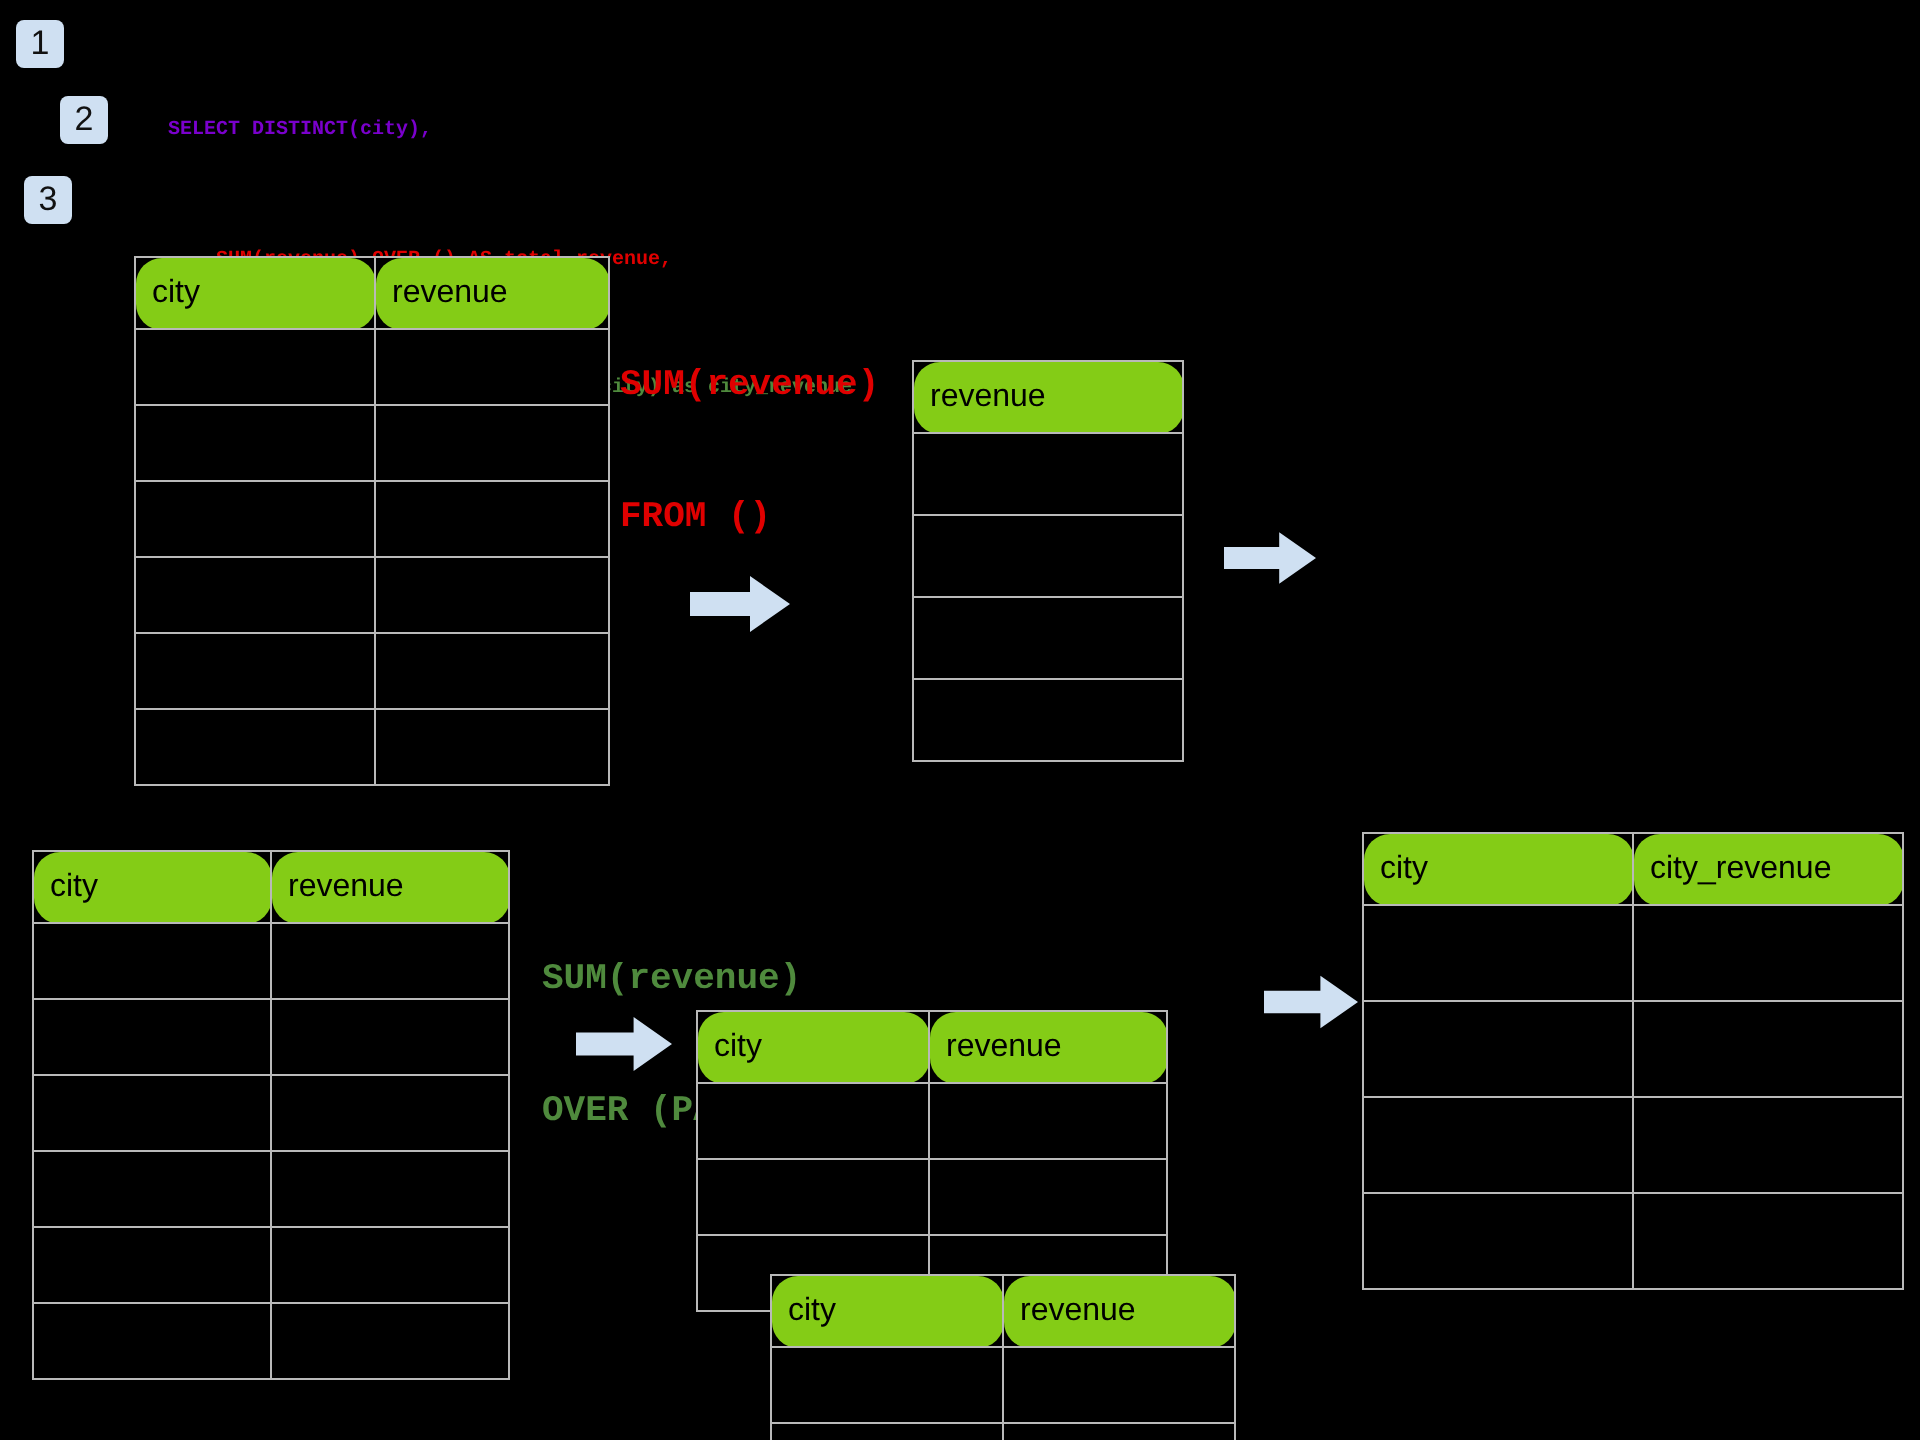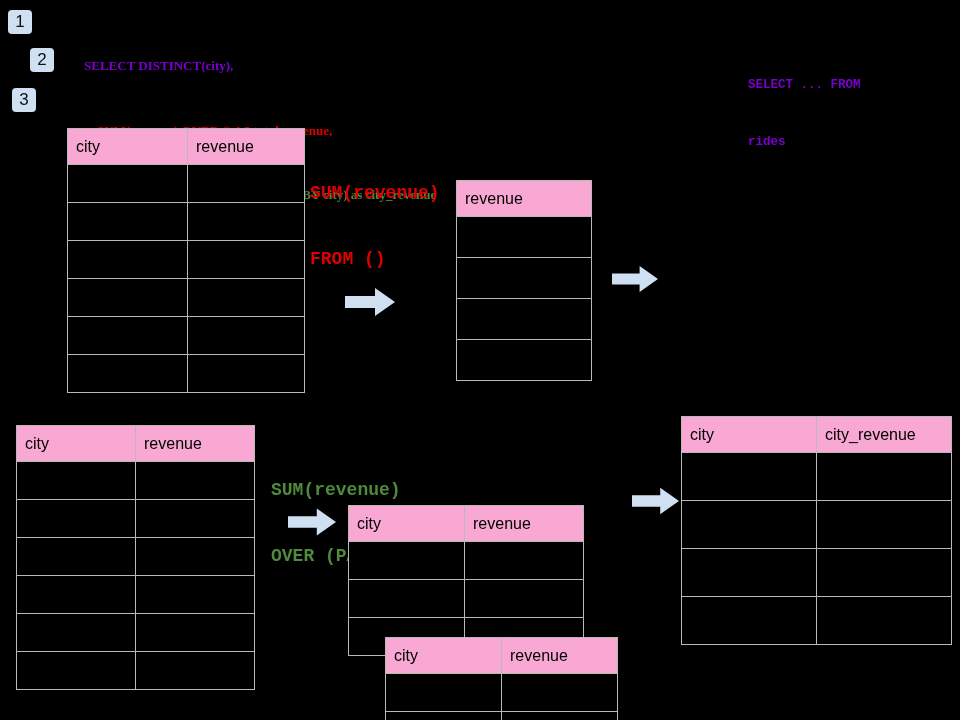--- a/index.html
+++ b/index.html
@@ -27,22 +27,22 @@
     font-size: 17px;
     line-height: 24px;
     text-align: center;
     width: 24px;
     height: 24px;
   }
 
   
   .sql-block {
     position: absolute;
-    font-family: Liberation Serif, serif;
-    font-size: 13px;
+    font-family: Liberation Mono, monospace;
+    font-size: 10px;
     line-height: 21.5px;
     white-space: pre;
     letter-spacing: 0px;
     font-weight: bold;
   }
   .sql-line { white-space: pre; }
   .c-purple { color: #7a00cc; }
   .c-red    { color: #e00000; }
   .c-green  { color: #4f8a3d; }
 
@@ -74,29 +74,30 @@
     border-collapse: collapse;
     background: #000000;
     table-layout: fixed;
   }
   .tbl td, .tbl th {
     border: 1px solid #b9b9b9;
     padding: 0;
     margin: 0;
   }
   .tbl th {
-    background: #f9a8d4;
+    background: #84cc16;
     color: #000000;
     font-family: "Liberation Sans", sans-serif;
     font-size: 16px;
     font-weight: normal;
     text-align: left;
     padding-left: 8px;
     height: 36px;
     box-sizing: border-box;
+    border-radius: 13px;
   }
   .tbl td {
     background: #000000;
     height: 38px;
     box-sizing: border-box;
   }
 
   
   .arrow {
     position: absolute;
@@ -118,24 +119,20 @@
   </div>
 
   <div class="sql-block" style="left:84px; top:12px;">
     <div class="sql-line c-purple">SELECT DISTINCT(city),</div>
     <div class="sql-line c-red">    SUM(revenue) OVER () AS total_revenue,</div>
     <div class="sql-line c-green">    SUM(revenue) OVER (PARTITION BY city) as city_revenue</div>
     <div class="sql-line c-purple">  FROM rides</div>
     <div class="sql-line c-purple">  ORDER by city_revenue DESC;</div>
   </div>
 
-  <div class="side-label" style="left:748px; top:38px;">
-    <div>SELECT ... FROM</div>
-    <div>rides</div>
-  </div>
 
   <div class="annot red" style="left:310px; top:138px;">
     <div>SUM(revenue)</div>
     <div>FROM ()</div>
   </div>
 
   <div class="annot green" style="left:271px; top:435px;">
     <div>SUM(revenue)</div>
     <div>OVER (PARTITION</div>
   </div>

